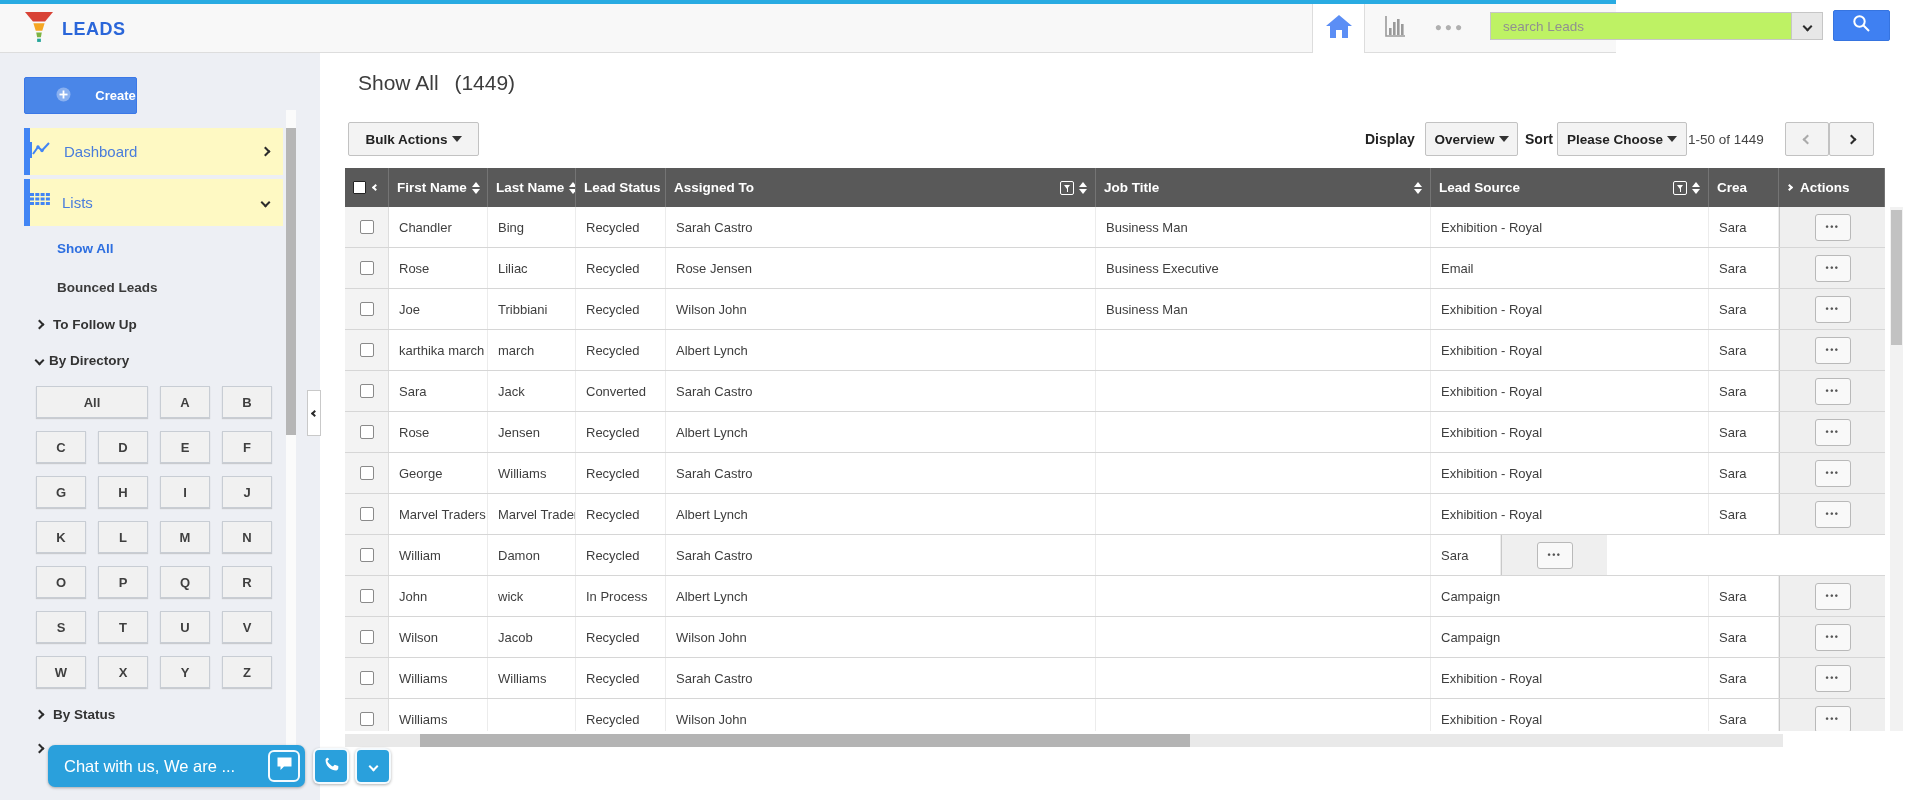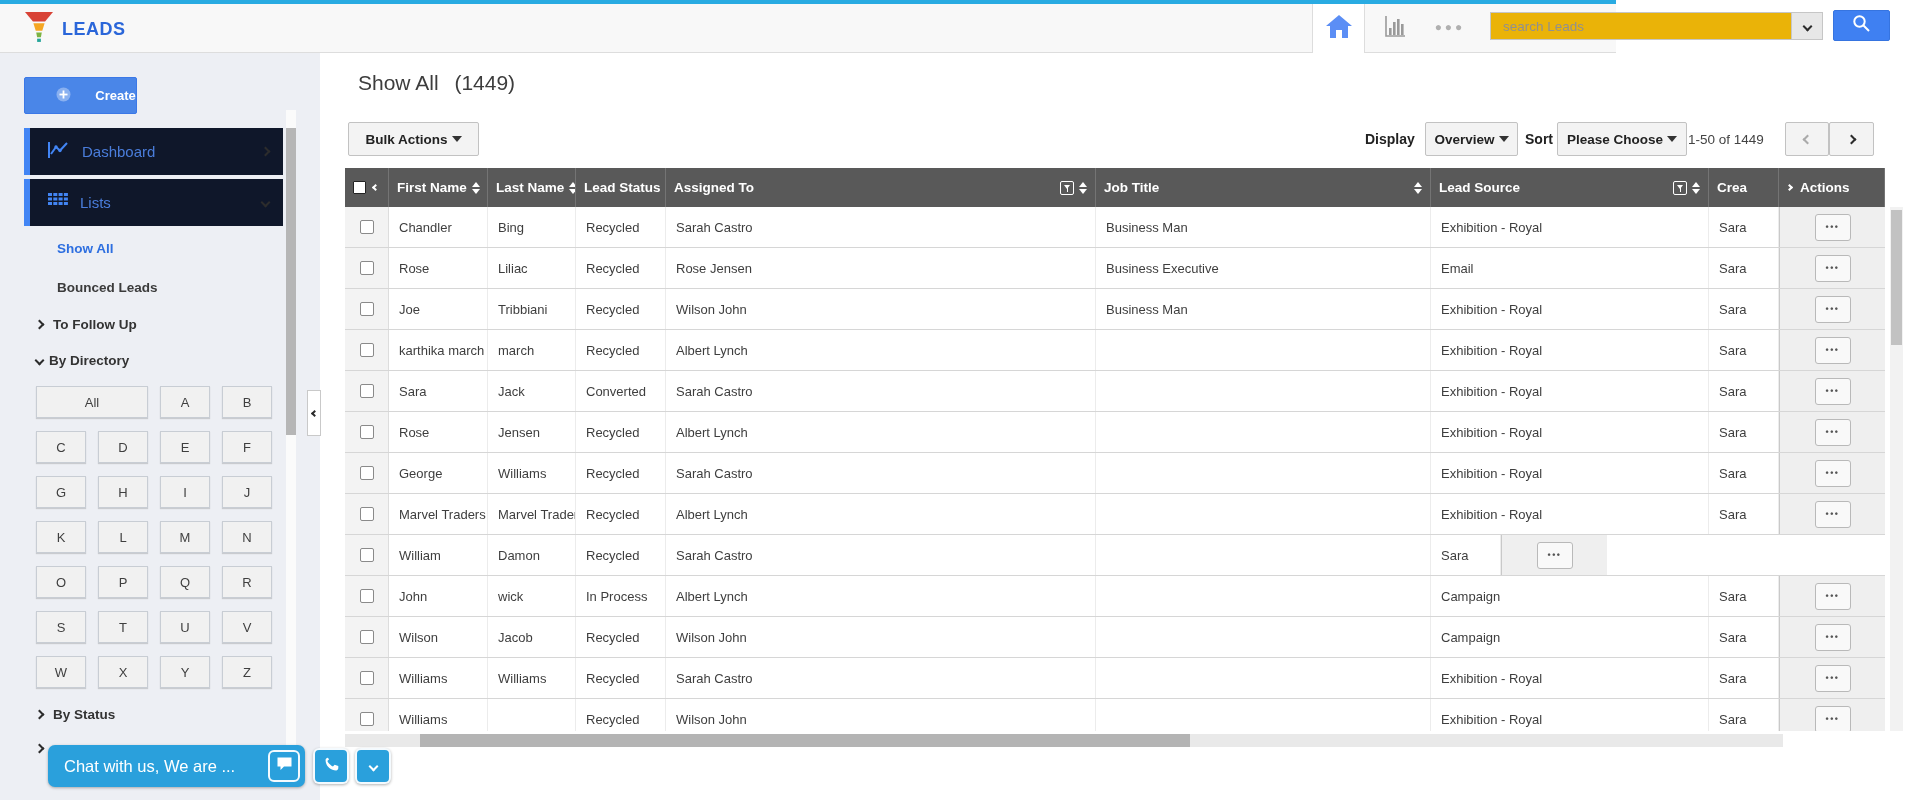--- a/index.html
+++ b/index.html
@@ -13,21 +13,21 @@
   #logo { position:absolute; left:25px; top:11px; display:flex; align-items:center; gap:9px; }
   #logo-title { font-size:18px; font-weight:bold; color:#2a66d9; letter-spacing:.5px; }
   #home-cell { position:absolute; left:1312px; top:4px; width:53px; height:49px; background:#fff;
     border-left:1px solid #ddd; border-right:1px solid #ddd; display:flex; align-items:center; justify-content:center; }
   #chart-btn { position:absolute; left:1378px; top:13px; width:32px; height:30px;
     display:flex; align-items:center; justify-content:center; }
   #dots-btn { position:absolute; left:1432px; top:15px; width:36px; height:24px; color:#b0b0b0;
     font-size:12px; letter-spacing:3px; display:flex; align-items:center; justify-content:center; font-weight:bold; }
   #search-wrap { position:absolute; left:1490px; top:12px; height:28px; display:flex; }
   #search-input { width:302px; height:28px; border:1px solid #c6c6c6; padding:0 12px;
-    font-size:13.5px; color:#333; background:#eab308; outline:none; }
+    font-size:13.5px; color:#333; background:#bef264; outline:none; }
   #search-input::placeholder { color:#909090; }
   #search-dd { width:31px; height:28px; background:#e7e7e7; border:1px solid #c6c6c6; border-left:none;
     display:flex; align-items:center; justify-content:center; }
   #search-btn { position:absolute; left:1833px; top:10px; width:57px; height:31px; background:#3f80f2;
     border:1px solid #3674e0; border-radius:2px; display:flex; align-items:center; justify-content:center; }
 
   
   .chev { display:inline-block; width:7px; height:7px; border-style:solid;
     border-width:0 2.4px 2.4px 0; border-color:#2c2c2c; }
   .chev.r { transform:rotate(-45deg); }
@@ -35,40 +35,40 @@
   .chev.l { transform:rotate(135deg); }
   .chev.white { border-color:#fff; }
   .chev.sm { width:5px; height:5px; border-width:0 2px 2px 0; }
   .chev.gray { border-color:#aaa; }
 
   
   #sidebar { position:absolute; left:0; top:53px; width:320px; height:747px; background:#edeff4; z-index:2; }
   #create-btn { position:absolute; left:24px; top:24px; width:113px; height:37px; background:#4a86e8;
     border:1px solid #3b78e7; border-radius:2px; color:#fff; font-weight:bold; font-size:13px;
     display:flex; align-items:center; justify-content:center; gap:24px; cursor:pointer;padding-left:31px; }
-  .nav-row { position:absolute; left:24px; width:259px; height:47px; background:#0f172a;
-    border-left:6px solid #4285f4; display:flex; align-items:center; padding-left:18px; cursor:pointer; }
+  .nav-row { position:absolute; left:24px; width:259px; height:47px; background:#fef9c3;
+    border-left:6px solid #4285f4; display:flex; align-items:center; cursor:pointer; }
   #nav-dashboard { top:75px; }
   #nav-lists { top:126px; }
   .nav-label { color:#4a7ddb; font-size:15px; margin-left:12px; }
   .nav-chev { margin-left:auto; margin-right:14px; }
   .side-link { position:absolute; left:57px; font-size:13.5px; font-weight:bold; color:#3b3b3b; cursor:pointer; }
   #show-all-link { top:188px; color:#2e6fe0; }
   #bounced-link { top:227px; }
   .side-sec { position:absolute; left:36px; display:flex; align-items:center; gap:10px;
     font-size:13.5px; font-weight:bold; color:#333; cursor:pointer; }
   #sec-follow { top:264px; }
   #sec-directory { top:300px; gap:6px; }
   #sec-status { top:654px; }
   #sec-hidden { top:692px; }
   #letters-grid { position:absolute; left:36px; top:333px; width:248px;
     display:flex; flex-wrap:wrap; gap:13px 12px; }
   .letter-btn { width:50px; height:32px; background:#f1f1f1; border:1px solid #c8cdd4;
     box-shadow:0 1px 1px rgba(0,0,0,.15); display:flex; align-items:center; justify-content:center;
-    font-size:13px; font-weight:normal; color:#3f3f3f; cursor:pointer; }
+    font-size:13px; font-weight:bold; color:#3f3f3f; cursor:pointer; }
   .letter-btn.wide { width:112px; }
   #side-scroll-track { position:absolute; left:286px; top:57px; width:10px; height:638px; background:#fbfbfb; }
   #side-scroll-thumb { position:absolute; left:0; top:18px; width:10px; height:307px; background:#b6b6b6; }
   #collapse-handle { position:absolute; left:307px; top:390px; width:14px; height:46px; background:#fff;
     border:1px solid #c9c9c9; display:flex; align-items:center; justify-content:center; z-index:3; cursor:pointer; }
 
   
   #content { position:absolute; left:320px; top:53px; width:1598px; height:747px; background:#fff; }
   #page-title { position:absolute; left:38px; top:18px; font-size:21px; color:#3d3d3d; }
   #page-title .count { margin-left:10px; }

